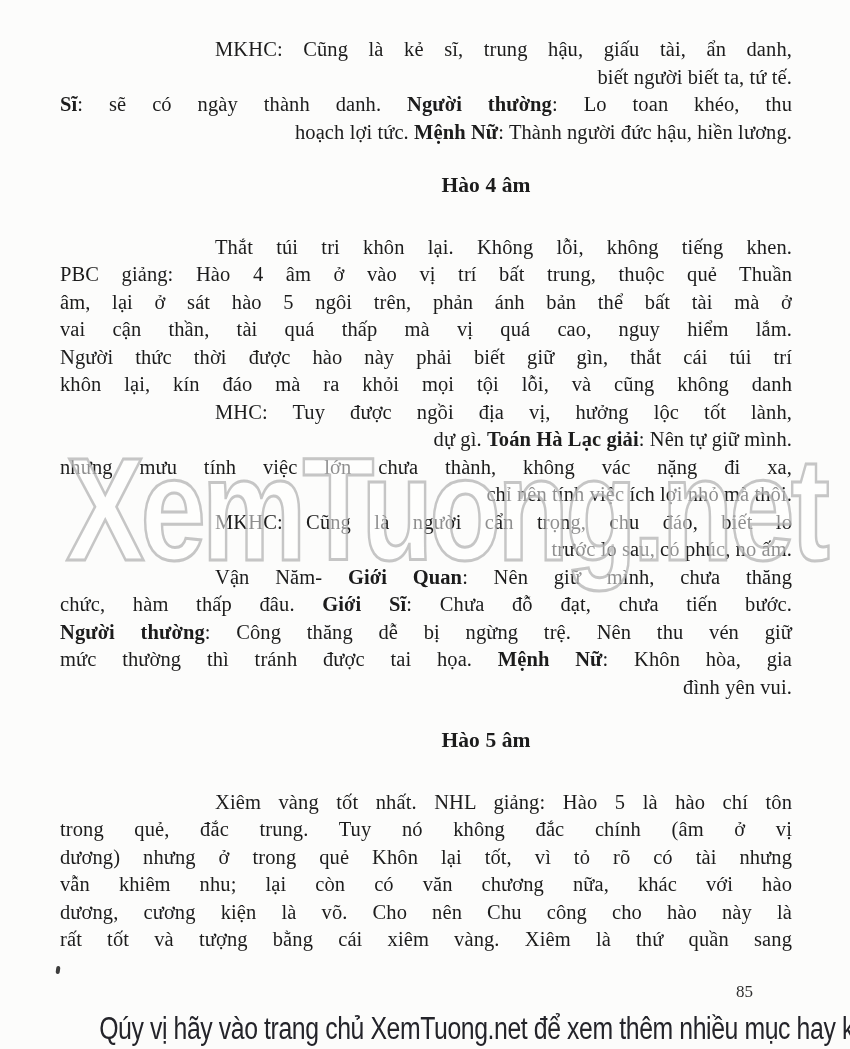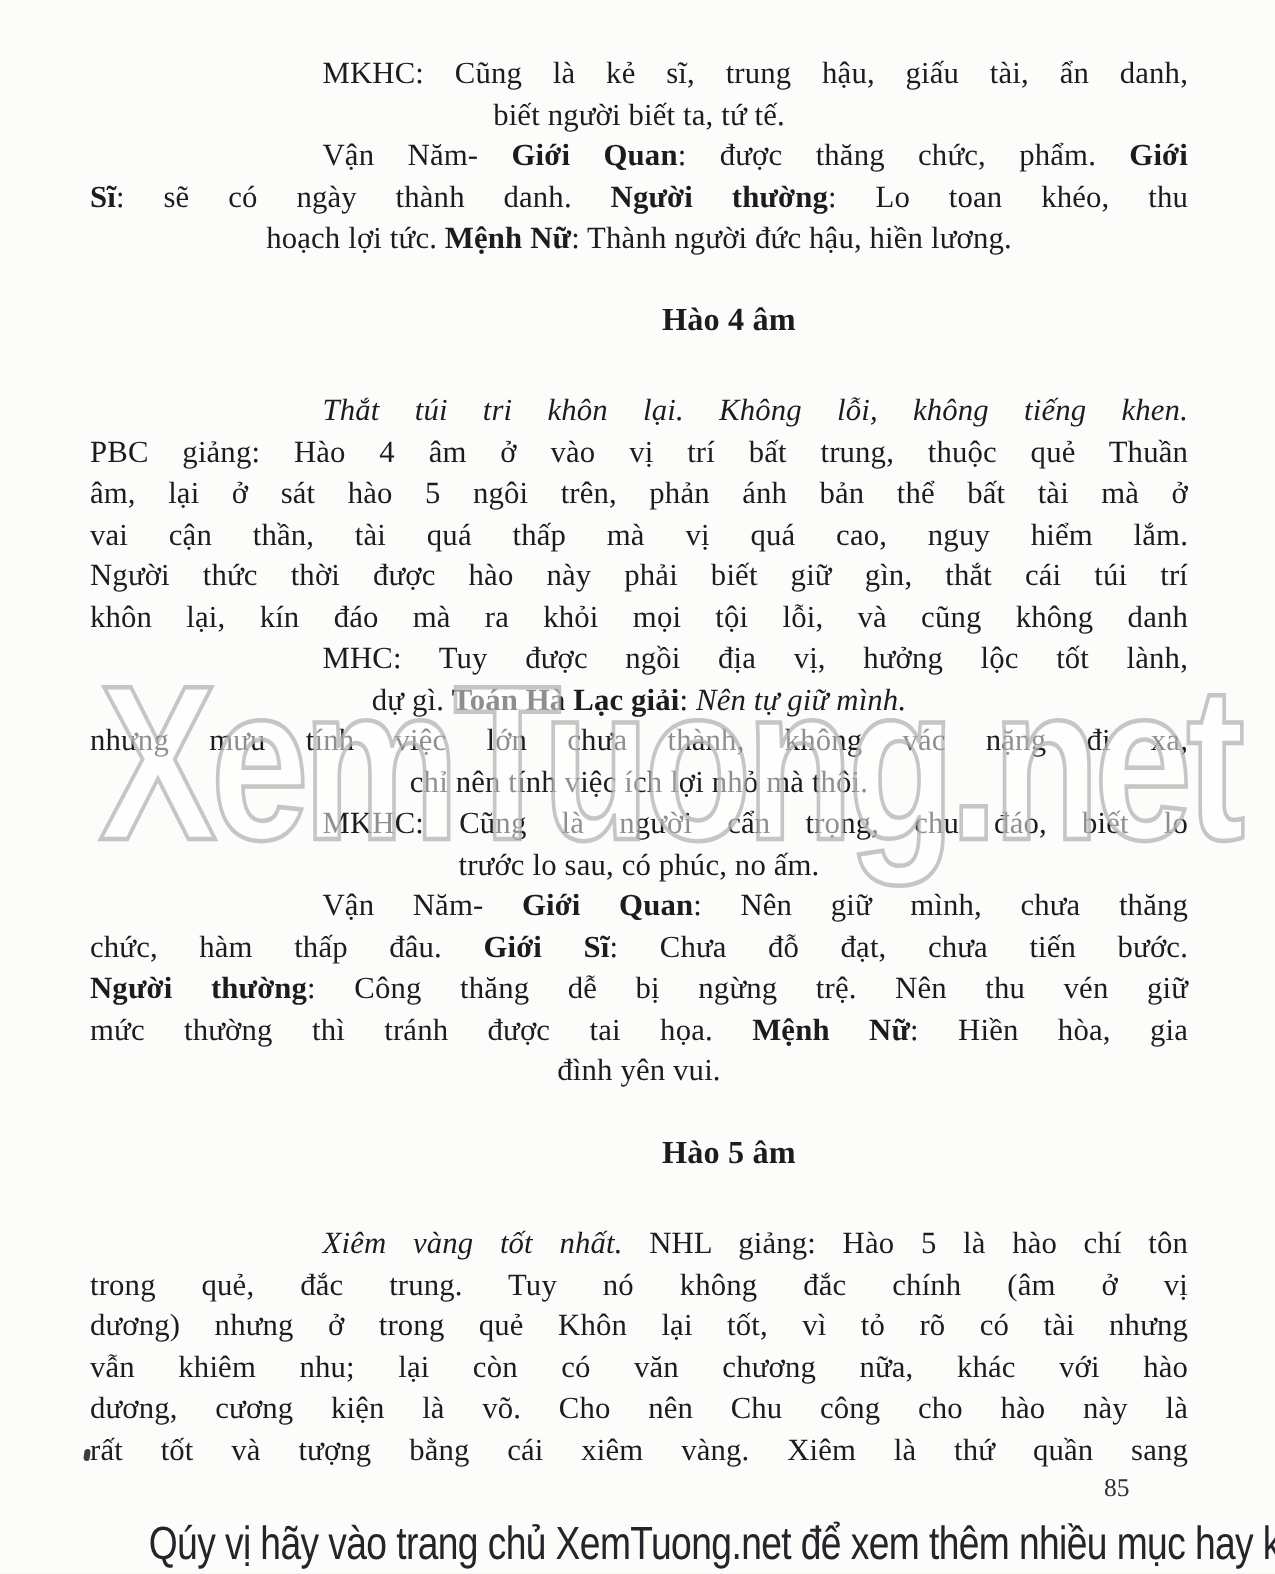--- a/index.html
+++ b/index.html
@@ -22,25 +22,25 @@
     top: 36px;
     width: 732px;
     color: #1c1c1c;
     font-size: 20.5px;
     line-height: 27.5px;
     letter-spacing: 0.1px;
     z-index: 1;
   }
   .tl { width: 100%; }
   .tl.just { text-align: justify; text-align-last: justify; text-justify: inter-word; }
-  .tl.end  { text-align: center; }
+  .tl.end  { text-align: right; }
   .tl.ind  { padding-left: 155px; box-sizing: border-box; }
   .seg-n { font-style: normal; font-weight: normal; }
   .seg-b { font-weight: bold; }
-  .seg-i { font-style: italic; }
+  .seg-i { }
   .heading {
     text-align: center;
     font-weight: bold;
     font-size: 21.5px;
     margin-top: 26px;
     margin-bottom: 34px;
     transform: translateX(60px);
   }
   
   #watermark {
@@ -102,40 +102,39 @@
   }
 </style>
 </head>
 <body>
 
 <div id="page">
 
   <div id="text-flow">
       <div class="tl just ind"><span class="seg-n">MKHC: Cũng là kẻ sĩ, trung hậu, giấu tài, ẩn danh,</span></div>
       <div class="tl end"><span class="seg-n">biết người biết ta, tứ tế.</span></div>
-      <div class="tl just ind"><span class="seg-n">Vận Năm- </span><span class="seg-b">Giới Quan</span><span class="seg-n">: được thăng chức, phẩm. </span><span class="seg-b">Giới</span></div>
       <div class="tl just"><span class="seg-b">Sĩ</span><span class="seg-n">: sẽ có ngày thành danh. </span><span class="seg-b">Người thường</span><span class="seg-n">: Lo toan khéo, thu</span></div>
       <div class="tl end"><span class="seg-n">hoạch lợi tức. </span><span class="seg-b">Mệnh Nữ</span><span class="seg-n">: Thành người đức hậu, hiền lương.</span></div>
       <div class="heading">Hào 4 âm</div>
       <div class="tl just ind"><span class="seg-i">Thắt túi tri khôn lại. Không lỗi, không tiếng khen.</span></div>
       <div class="tl just"><span class="seg-n">PBC giảng: Hào 4 âm ở vào vị trí bất trung, thuộc quẻ Thuần</span></div>
       <div class="tl just"><span class="seg-n">âm, lại ở sát hào 5 ngôi trên, phản ánh bản thể bất tài mà ở</span></div>
       <div class="tl just"><span class="seg-n">vai cận thần, tài quá thấp mà vị quá cao, nguy hiểm lắm.</span></div>
       <div class="tl just"><span class="seg-n">Người thức thời được hào này phải biết giữ gìn, thắt cái túi trí</span></div>
       <div class="tl just"><span class="seg-n">khôn lại, kín đáo mà ra khỏi mọi tội lỗi, và cũng không danh</span></div>
       <div class="tl just ind"><span class="seg-n">MHC: Tuy được ngồi địa vị, hưởng lộc tốt lành,</span></div>
       <div class="tl end"><span class="seg-n">dự gì. </span><span class="seg-b">Toán Hà Lạc giải</span><span class="seg-n">: </span><span class="seg-i">Nên tự giữ mình.</span></div>
       <div class="tl just"><span class="seg-n">nhưng mưu tính việc lớn chưa thành, không vác nặng đi xa,</span></div>
       <div class="tl end"><span class="seg-n">chỉ nên tính việc ích lợi nhỏ mà thôi.</span></div>
       <div class="tl just ind"><span class="seg-n">MKHC: Cũng là người cẩn trọng, chu đáo, biết lo</span></div>
       <div class="tl end"><span class="seg-n">trước lo sau, có phúc, no ấm.</span></div>
       <div class="tl just ind"><span class="seg-n">Vận Năm- </span><span class="seg-b">Giới Quan</span><span class="seg-n">: Nên giữ mình, chưa thăng</span></div>
       <div class="tl just"><span class="seg-n">chức, hàm thấp đâu. </span><span class="seg-b">Giới Sĩ</span><span class="seg-n">: Chưa đỗ đạt, chưa tiến bước.</span></div>
       <div class="tl just"><span class="seg-b">Người thường</span><span class="seg-n">: Công thăng dễ bị ngừng trệ. Nên thu vén giữ</span></div>
-      <div class="tl just"><span class="seg-n">mức thường thì tránh được tai họa. </span><span class="seg-b">Mệnh Nữ</span><span class="seg-n">: Hiền hòa, gia</span></div>
+      <div class="tl just"><span class="seg-n">mức thường thì tránh được tai họa. </span><span class="seg-b">Mệnh Nữ</span><span class="seg-n">: Khôn hòa, gia</span></div>
       <div class="tl end"><span class="seg-n">đình yên vui.</span></div>
       <div class="heading">Hào 5 âm</div>
       <div class="tl just ind"><span class="seg-i">Xiêm vàng tốt nhất.</span><span class="seg-n"> NHL giảng: Hào 5 là hào chí tôn</span></div>
       <div class="tl just"><span class="seg-n">trong quẻ, đắc trung. Tuy nó không đắc chính (âm ở vị</span></div>
       <div class="tl just"><span class="seg-n">dương) nhưng ở trong quẻ Khôn lại tốt, vì tỏ rõ có tài nhưng</span></div>
       <div class="tl just"><span class="seg-n">vẫn khiêm nhu; lại còn có văn chương nữa, khác với hào</span></div>
       <div class="tl just"><span class="seg-n">dương, cương kiện là võ. Cho nên Chu công cho hào này là</span></div>
       <div class="tl just"><span class="seg-n">rất tốt và tượng bằng cái xiêm vàng. Xiêm là thứ quần sang</span></div>
     </div>
 

